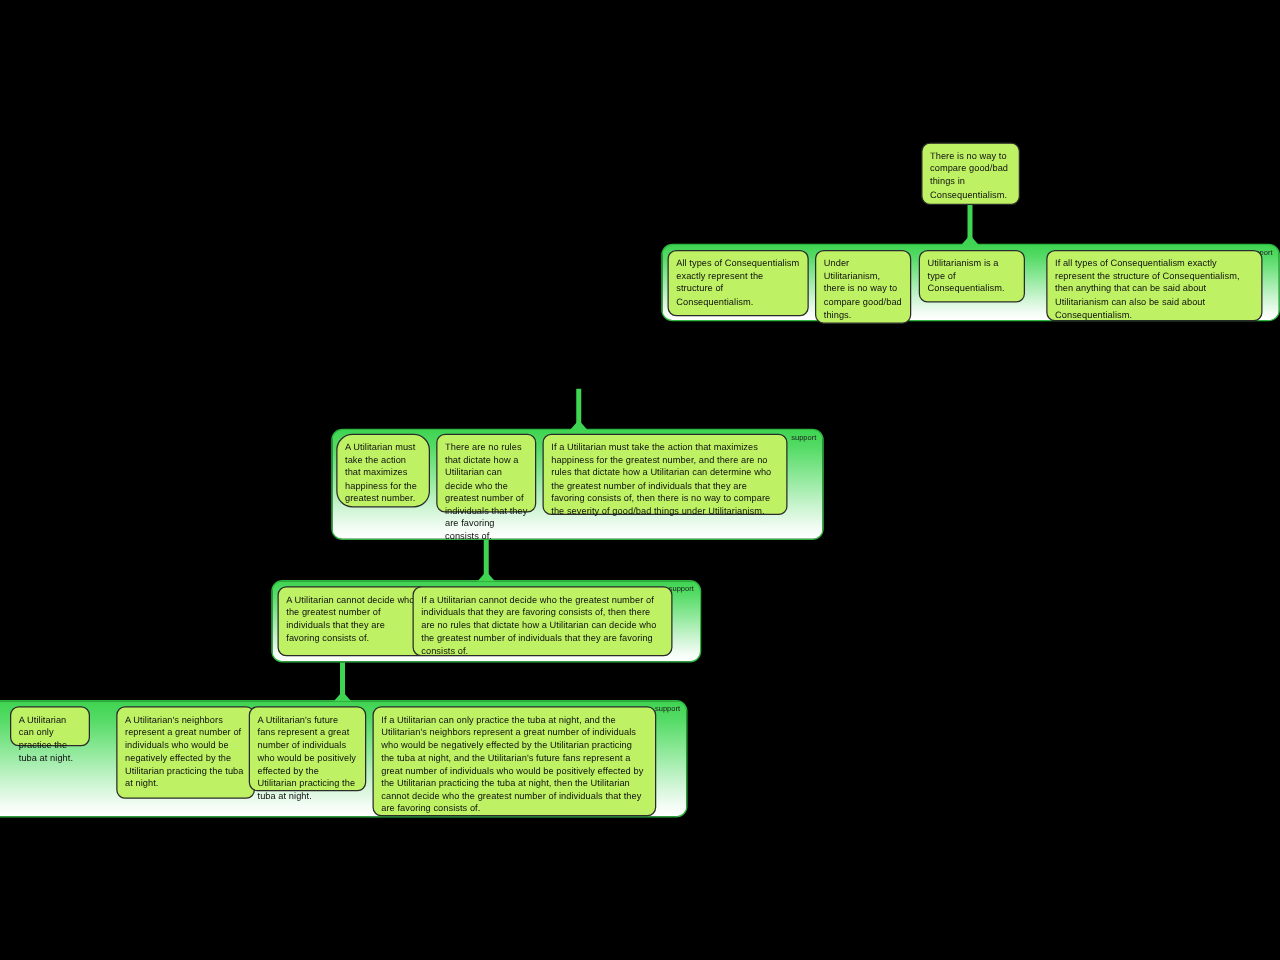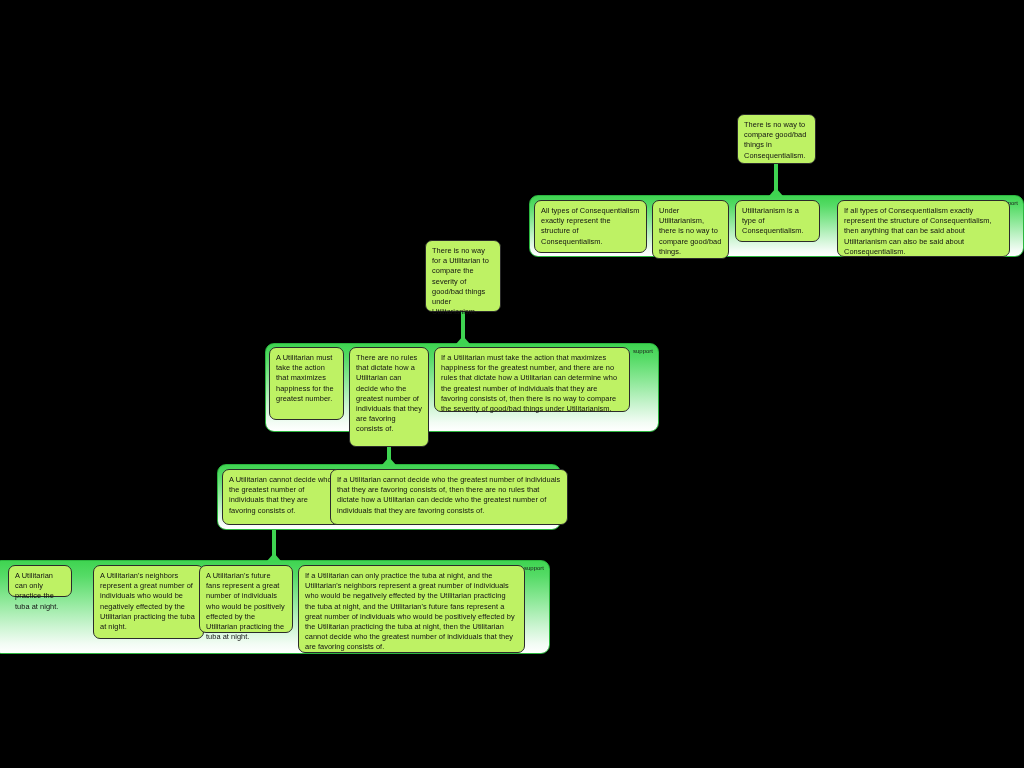--- a/index.html
+++ b/index.html
@@ -75,45 +75,44 @@
   </div>
 
   <div class="card" style="left:534px;top:200px;width:113px;height:53px;">All types of Consequentialism exactly represent the structure of Consequentialism.</div>
 
   <div class="card" style="left:735px;top:200px;width:85px;height:42px;">Utilitarianism is a type of Consequentialism.</div>
 
   <div class="card" style="left:652px;top:200px;width:77px;height:59px;">Under Utilitarianism, there is no way to compare good/bad things.</div>
 
   <div class="card" style="left:825px;top:200px;width:173px;height:57px;margin-left:12px;">If all types of Consequentialism exactly represent the structure of Consequentialism, then anything that can be said about Utilitarianism can also be said about Consequentialism.</div>
 
-  <div class="card root" style="left:425px;top:240px;width:76px;height:72px;">There is no way for a Utilitarian to compare the severity of good/bad things under Utilitarianism.</div>
 
   <div class="conn" style="left:461px;top:311px;width:4px;height:31px;"></div>
   <div class="conn-flare" style="left:456px;top:336px;"></div>
 
   <div class="group" style="left:265px;top:343px;width:394px;height:89px;">
     <span class="group-label">support</span>
   </div>
 
-  <div class="card" style="left:269px;top:347px;width:75px;height:73px;">A Utilitarian must take the action that maximizes happiness for the greatest number.</div>
+  <div class="card" style="left:269px;top:347px;width:75px;height:59px;border-radius:13px;">A Utilitarian must take the action that maximizes happiness for the greatest number.</div>
 
-  <div class="card" style="left:349px;top:347px;width:80px;height:100px;">There are no rules that dictate how a Utilitarian can decide who the greatest number of individuals that they are favoring consists of.</div>
+  <div class="card" style="left:349px;top:347px;width:80px;height:63px;">There are no rules that dictate how a Utilitarian can decide who the greatest number of individuals that they are favoring consists of.</div>
 
   <div class="card" style="left:434px;top:347px;width:196px;height:65px;">If a Utilitarian must take the action that maximizes happiness for the greatest number, and there are no rules that dictate how a Utilitarian can determine who the greatest number of individuals that they are favoring consists of, then there is no way to compare the severity of good/bad things under Utilitarianism.</div>
 
   <div class="conn" style="left:387px;top:432px;width:4px;height:32px;"></div>
   <div class="conn-flare" style="left:382px;top:457px;"></div>
 
   <div class="group" style="left:217px;top:464px;width:344px;height:66px;">
     <span class="group-label">support</span>
   </div>
 
   <div class="card" style="left:222px;top:469px;width:121px;height:56px;">A Utilitarian cannot decide who the greatest number of individuals that they are favoring consists of.</div>
 
-  <div class="card" style="left:330px;top:469px;width:238px;height:56px;">If a Utilitarian cannot decide who the greatest number of individuals that they are favoring consists of, then there are no rules that dictate how a Utilitarian can decide who the greatest number of individuals that they are favoring consists of.</div>
+  <div class="card" style="left:330px;top:469px;width:208px;height:56px;">If a Utilitarian cannot decide who the greatest number of individuals that they are favoring consists of, then there are no rules that dictate how a Utilitarian can decide who the greatest number of individuals that they are favoring consists of.</div>
 
   <div class="conn" style="left:272px;top:530px;width:4px;height:29px;"></div>
   <div class="conn-flare" style="left:267px;top:553px;"></div>
 
   <div class="group" style="left:-8px;top:560px;width:558px;height:94px;">
     <span class="group-label">support</span>
   </div>
 
   <div class="card" style="left:8px;top:565px;width:64px;height:32px;">A Utilitarian can only practice the tuba at night.</div>
 

